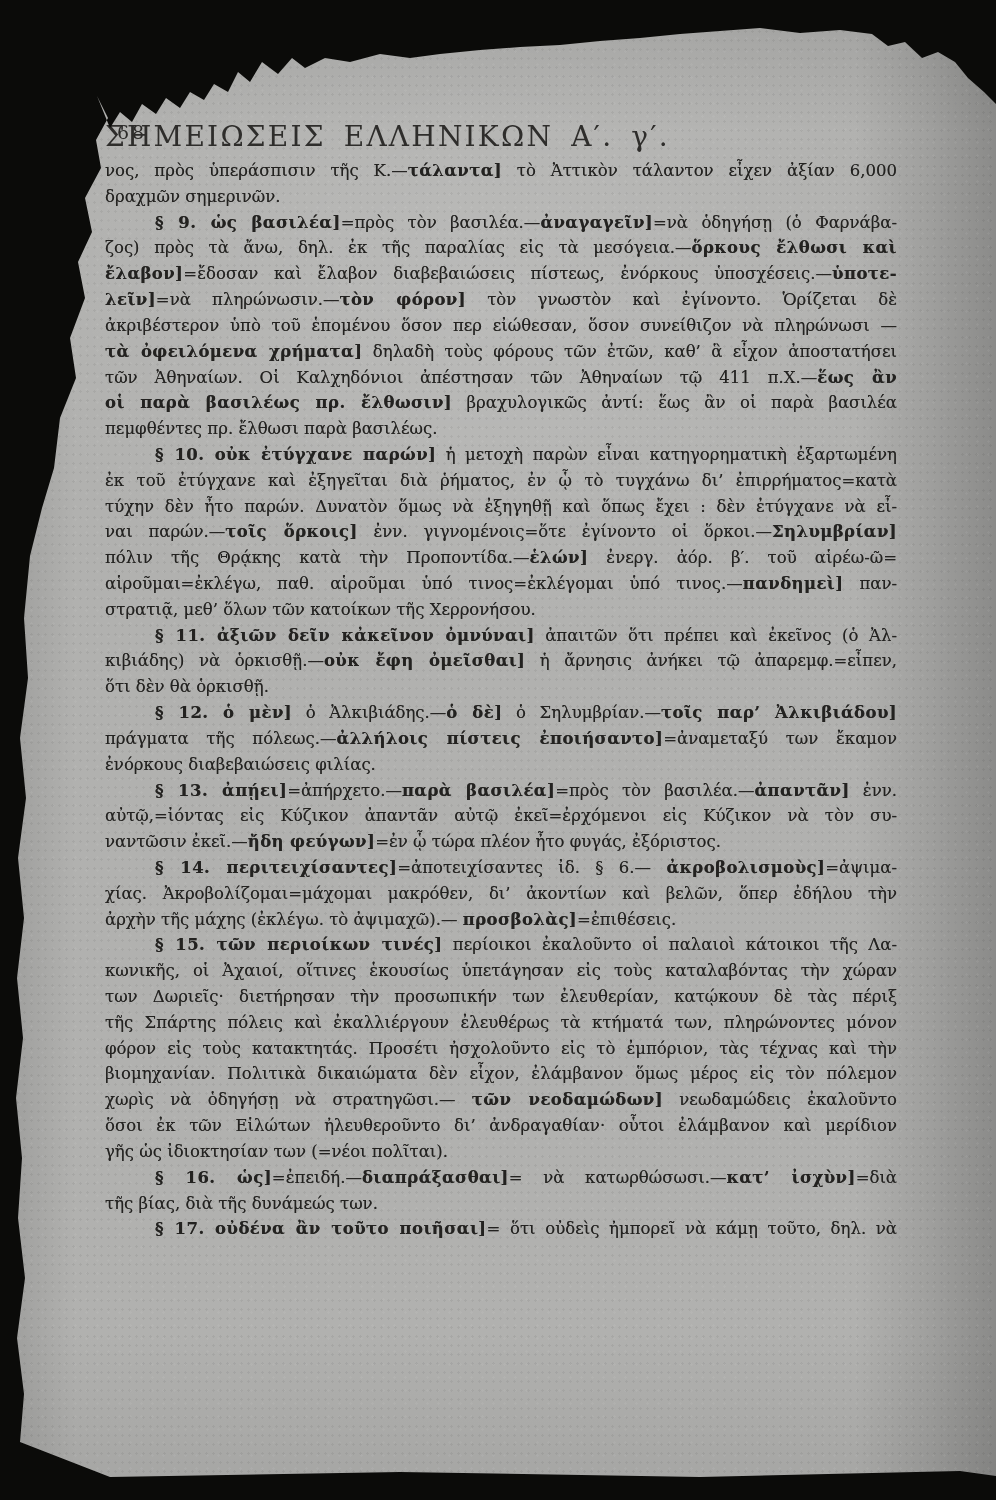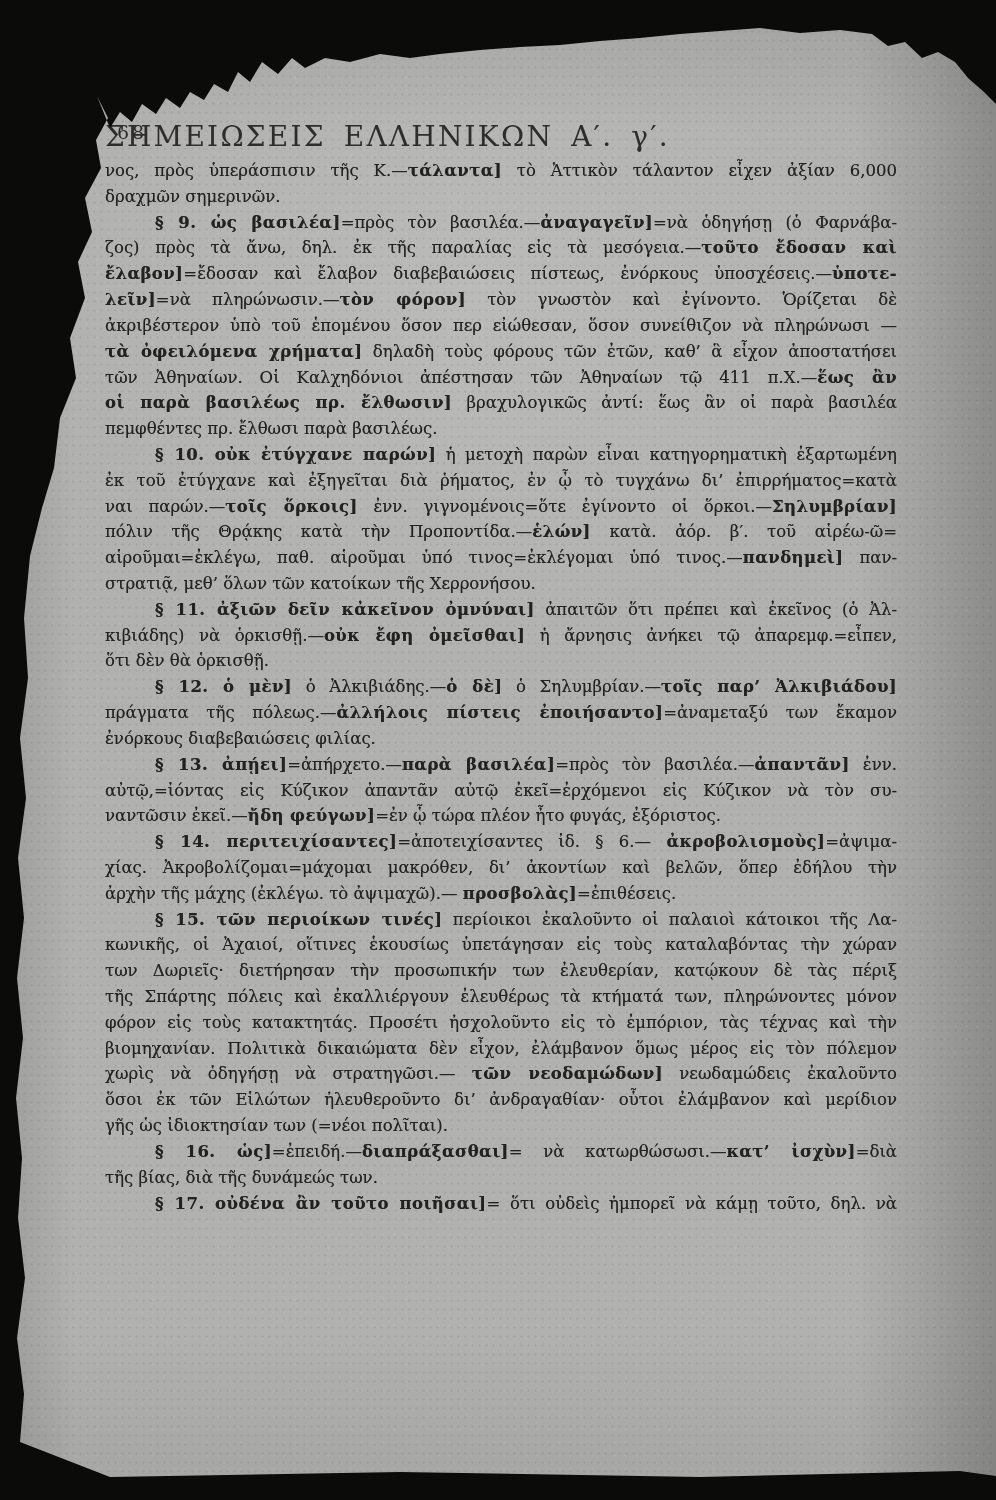--- a/index.html
+++ b/index.html
@@ -76,32 +76,33 @@
 
 <div class="stage">
   <div class="paper">
     <div class="grain"></div>
     <div class="page-number">68</div>
     <div class="page-header">ΣΗΜΕΙΩΣΕΙΣ ΕΛΛΗΝΙΚΩΝ Α′. γ′.</div>
     <div class="text-block">
         <div class="line"><span>νος, πρὸς ὑπεράσπισιν τῆς Κ.—</span><span class="lemma">τάλαντα]</span><span> τὸ Ἀττικὸν τάλαντον εἶχεν ἀξίαν 6,000</span></div>
         <div class="line left"><span>δραχμῶν σημερινῶν.</span></div>
         <div class="line ind"><span class="lemma">§ 9. ὡς βασιλέα]</span><span>=πρὸς τὸν βασιλέα.—</span><span class="lemma">ἀναγαγεῖν]</span><span>=νὰ ὁδηγήσῃ (ὁ Φαρνάβα-</span></div>
-        <div class="line"><span>ζος) πρὸς τὰ ἄνω, δηλ. ἐκ τῆς παραλίας εἰς τὰ μεσόγεια.—</span><span class="lemma">τοῦτο ἔδοσαν καὶ</span></div>
+        <div class="line"><span>ζος) πρὸς τὰ ἄνω, δηλ. ἐκ τῆς παραλίας εἰς τὰ μεσόγεια.—</span><span class="lemma">ὅρκους ἔλθωσι καὶ</span></div>
         <div class="line"><span class="lemma">ἔλαβον]</span><span>=ἔδοσαν καὶ ἔλαβον διαβεβαιώσεις πίστεως, ἐνόρκους ὑποσχέσεις.—</span><span class="lemma">ὑποτε-</span></div>
         <div class="line"><span class="lemma">λεῖν]</span><span>=νὰ πληρώνωσιν.—</span><span class="lemma">τὸν φόρον]</span><span> τὸν γνωστὸν καὶ ἐγίνοντο. Ὁρίζεται δὲ</span></div>
         <div class="line"><span>ἀκριβέστερον ὑπὸ τοῦ ἑπομένου ὅσον περ εἰώθεσαν, ὅσον συνείθιζον νὰ πληρώνωσι —</span></div>
         <div class="line"><span class="lemma">τὰ ὀφειλόμενα χρήματα]</span><span> δηλαδὴ τοὺς φόρους τῶν ἐτῶν, καθ’ ἃ εἶχον ἀποστατήσει</span></div>
         <div class="line"><span>τῶν Ἀθηναίων. Οἱ Καλχηδόνιοι ἀπέστησαν τῶν Ἀθηναίων τῷ 411 π.Χ.—</span><span class="lemma">ἕως ἂν</span></div>
         <div class="line"><span class="lemma">οἱ παρὰ βασιλέως πρ. ἔλθωσιν]</span><span> βραχυλογικῶς ἀντί: ἕως ἂν οἱ παρὰ βασιλέα</span></div>
         <div class="line left"><span>πεμφθέντες πρ. ἔλθωσι παρὰ βασιλέως.</span></div>
         <div class="line ind"><span class="lemma">§ 10. οὐκ ἐτύγχανε παρών]</span><span> ἡ μετοχὴ παρὼν εἶναι κατηγορηματικὴ ἐξαρτωμένη</span></div>
         <div class="line"><span>ἐκ τοῦ ἐτύγχανε καὶ ἐξηγεῖται διὰ ῥήματος, ἐν ᾧ τὸ τυγχάνω δι’ ἐπιρρήματος=κατὰ</span></div>
+        <div class="line"><span>τύχην δὲν ἦτο παρών. Δυνατὸν ὅμως νὰ ἐξηγηθῇ καὶ ὅπως ἔχει : δὲν ἐτύγχανε νὰ εἶ-</span></div>
         <div class="line"><span>ναι παρών.—</span><span class="lemma">τοῖς ὅρκοις]</span><span> ἐνν. γιγνομένοις=ὅτε ἐγίνοντο οἱ ὅρκοι.—</span><span class="lemma">Σηλυμβρίαν]</span></div>
-        <div class="line"><span>πόλιν τῆς Θρᾴκης κατὰ τὴν Προποντίδα.—</span><span class="lemma">ἑλών]</span><span> κατὰ. ἀόρ. β′. τοῦ αἱρέω-ῶ=</span></div>
+        <div class="line"><span>πόλιν τῆς Θρᾴκης κατὰ τὴν Προποντίδα.—</span><span class="lemma">ἑλών]</span><span> ἐνεργ. ἀόρ. β′. τοῦ αἱρέω-ῶ=</span></div>
         <div class="line"><span>αἱροῦμαι=ἐκλέγω, παθ. αἱροῦμαι ὑπό τινος=ἐκλέγομαι ὑπό τινος.—</span><span class="lemma">πανδημεὶ]</span><span> παν-</span></div>
         <div class="line left"><span>στρατιᾷ, μεθ’ ὅλων τῶν κατοίκων τῆς Χερρονήσου.</span></div>
         <div class="line ind"><span class="lemma">§ 11. ἀξιῶν δεῖν κἀκεῖνον ὀμνύναι]</span><span> ἀπαιτῶν ὅτι πρέπει καὶ ἐκεῖνος (ὁ Ἀλ-</span></div>
         <div class="line"><span>κιβιάδης) νὰ ὁρκισθῇ.—</span><span class="lemma">οὐκ ἔφη ὀμεῖσθαι]</span><span> ἡ ἄρνησις ἀνήκει τῷ ἀπαρεμφ.=εἶπεν,</span></div>
         <div class="line left"><span>ὅτι δὲν θὰ ὁρκισθῇ.</span></div>
         <div class="line ind"><span class="lemma">§ 12. ὁ μὲν]</span><span> ὁ Ἀλκιβιάδης.—</span><span class="lemma">ὁ δὲ]</span><span> ὁ Σηλυμβρίαν.—</span><span class="lemma">τοῖς παρ’ Ἀλκιβιάδου]</span></div>
         <div class="line"><span>πράγματα τῆς πόλεως.—</span><span class="lemma">ἀλλήλοις πίστεις ἐποιήσαντο]</span><span>=ἀναμεταξύ των ἔκαμον</span></div>
         <div class="line left"><span>ἐνόρκους διαβεβαιώσεις φιλίας.</span></div>
         <div class="line ind"><span class="lemma">§ 13. ἀπῄει]</span><span>=ἀπήρχετο.—</span><span class="lemma">παρὰ βασιλέα]</span><span>=πρὸς τὸν βασιλέα.—</span><span class="lemma">ἀπαντᾶν]</span><span> ἐνν.</span></div>
         <div class="line"><span>αὐτῷ,=ἰόντας εἰς Κύζικον ἀπαντᾶν αὐτῷ ἐκεῖ=ἐρχόμενοι εἰς Κύζικον νὰ τὸν συ-</span></div>

